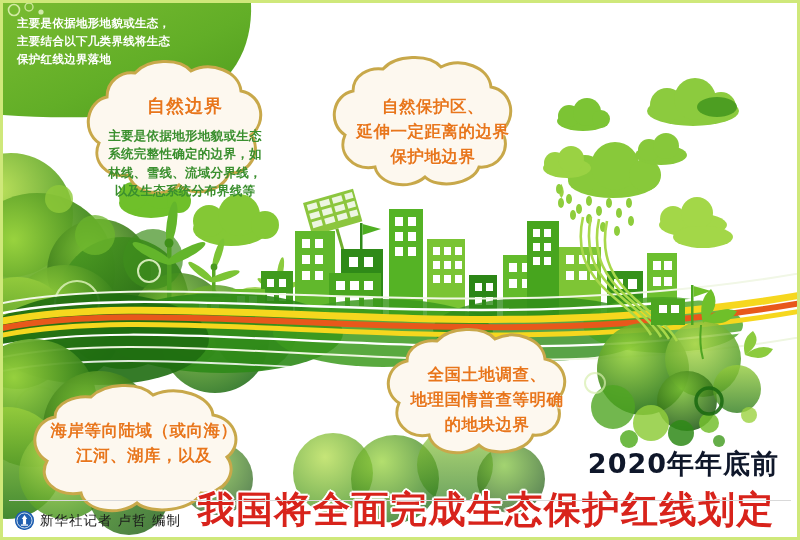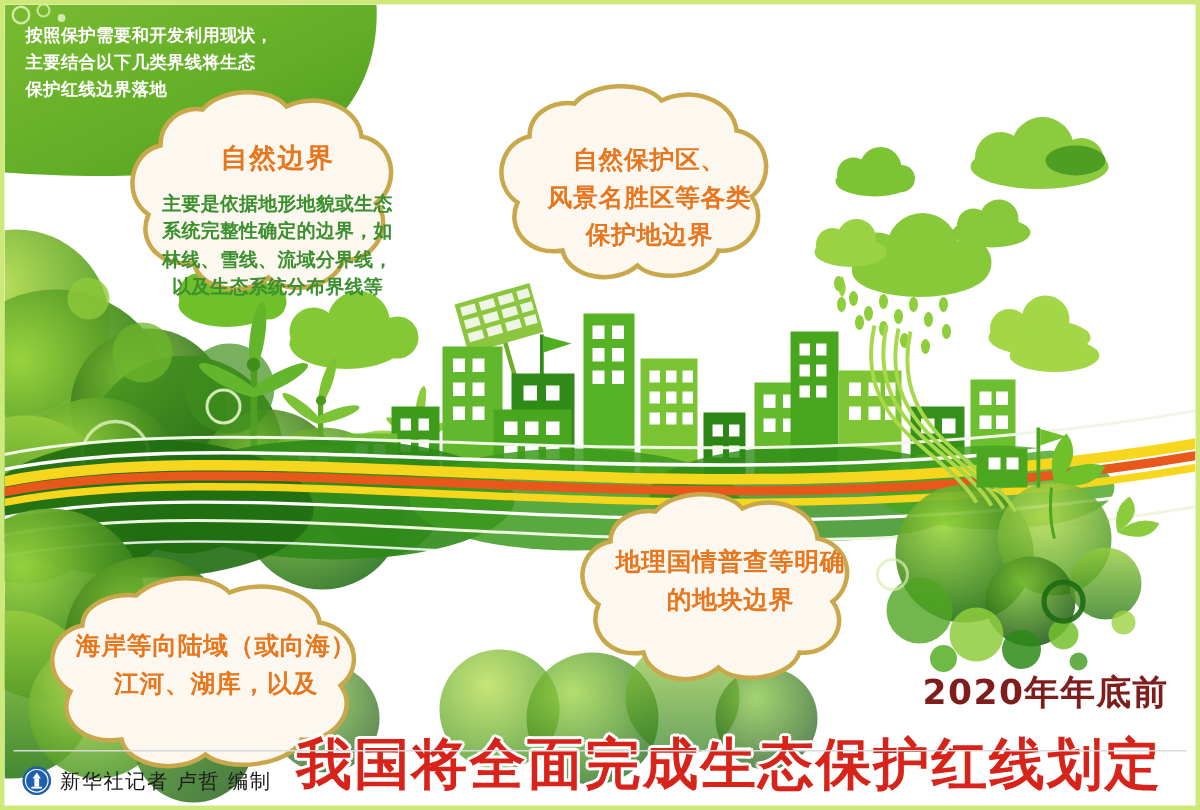--- a/index.html
+++ b/index.html
@@ -84,22 +84,22 @@
     letter-spacing: 0.5px;
     text-shadow: 0 1px 0 #fff;
   }
 
   
   #headline-year {
     position: absolute;
     right: 18px;
     top: 443px;
     z-index: 70;
-    color: #7f1d1d;
-    font-size: 23px;
+    color: #0f172a;
+    font-size: 27px;
     font-weight: bold;
     letter-spacing: 1px;
     text-shadow: 1px 1px 0 #ffffff, -1px -1px 0 #ffffff, 1px -1px 0 #ffffff, -1px 1px 0 #ffffff;
   }
   #headline-main {
     position: absolute;
     right: 22px;
     top: 482px;
     z-index: 70;
     color: #d8231b;
@@ -571,21 +571,21 @@
       <g transform="translate(32,388)">
         <path d="M56,6 C70,-8 104,-10 118,4 C142,-6 176,4 178,24
                  C202,28 208,54 192,66 C204,82 188,104 166,102
                  C158,120 116,124 102,112 C84,126 50,120 46,102
                  C20,106 2,88 12,70 C-8,58 -2,30 20,26 C20,12 40,4 56,6 Z" fill="#fdf8ef" stroke="#c8a84a" stroke-width="3"></path>
       </g>
     </g>
   </svg>
 
   <div id="banner-text">
-    <div>按照保护需要和开发利用现状，</div>
+    <div>主要是依据地形地貌或生态，</div>
     <div>主要结合以下几类界线将生态</div>
     <div>保护红线边界落地</div>
   </div>
 
 
   <div class="cloud-callout" style="left:84px; top:62px; width:196px; height:146px;">
     <div class="cloud-body">
       <div class="cloud-text" style="top:30px;">
         <div class="ctitle">自然边界</div>
       </div>
@@ -595,29 +595,30 @@
         <div class="cbody">林线、雪线、流域分界线，</div>
         <div class="cbody">以及生态系统分布界线等</div>
       </div>
     </div>
   </div>
 
   <div class="cloud-callout" style="left:330px; top:58px; width:200px; height:140px;">
     <div class="cloud-body">
       <div class="cloud-text" style="top:34px;">
         <div class="cbig">自然保护区、</div>
-        <div class="cbig">风景名胜区等各类</div>
+        <div class="cbig">延伸一定距离的边界</div>
         <div class="cbig">保护地边界</div>
       </div>
     </div>
   </div>
 
   <div class="cloud-callout" style="left:386px; top:330px; width:196px; height:136px;">
     <div class="cloud-body">
       <div class="cloud-text" style="top:30px;">
+        <div class="cbig">全国土地调查、</div>
         <div class="cbig">地理国情普查等明确</div>
         <div class="cbig">的地块边界</div>
       </div>
     </div>
   </div>
 
   <div class="cloud-callout" style="left:32px; top:388px; width:218px; height:134px;">
     <div class="cloud-body">
       <div class="cloud-text" style="top:28px;">
         <div class="cbig">海岸等向陆域（或向海）</div>

